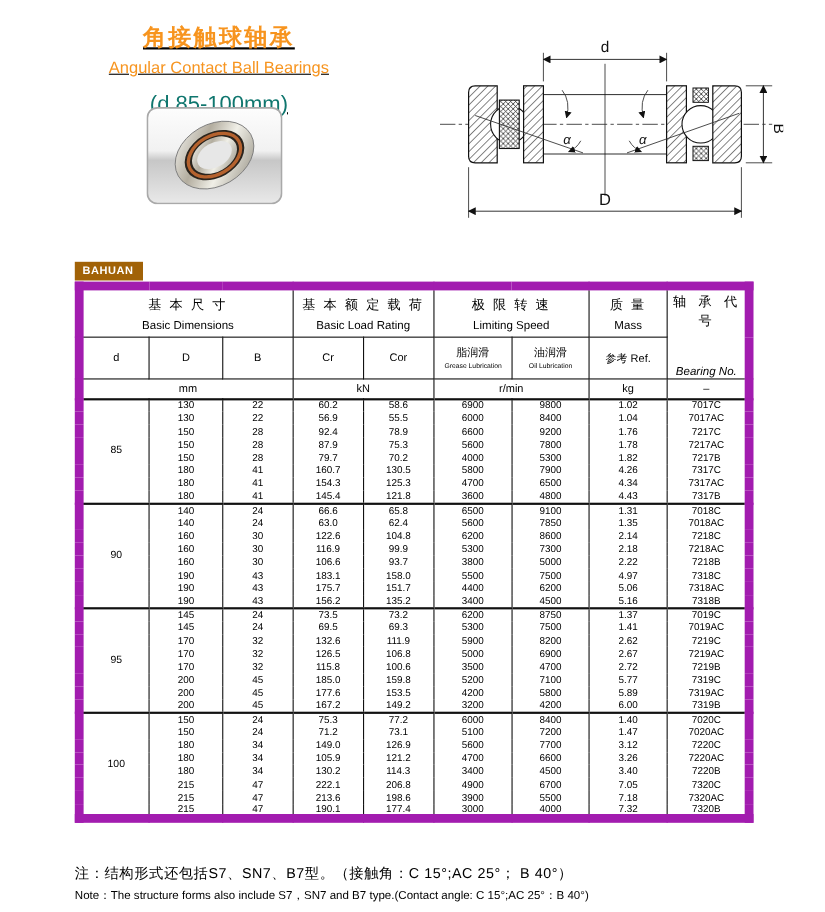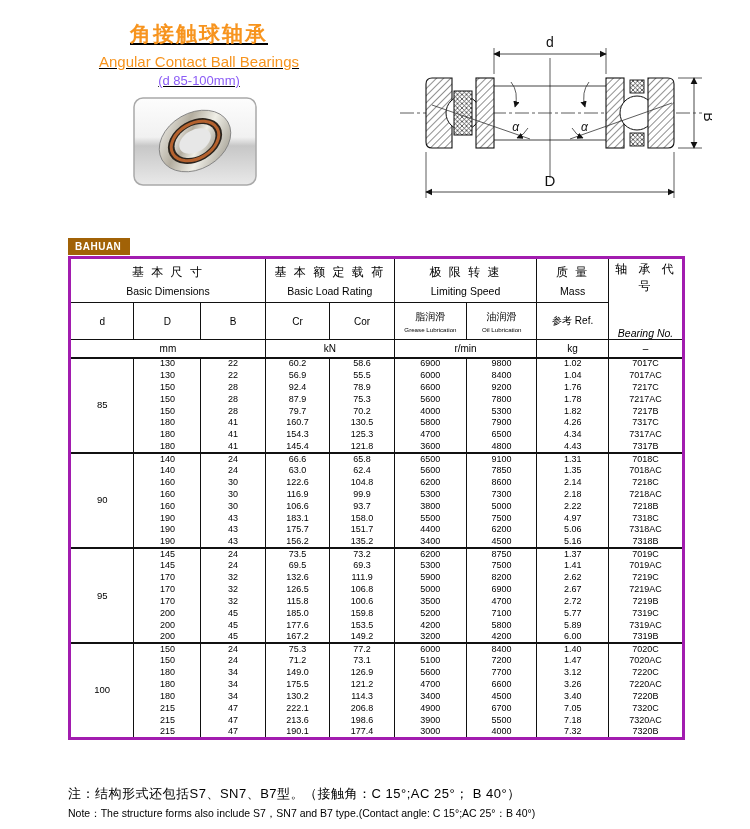--- a/index.html
+++ b/index.html
@@ -4,38 +4,38 @@
 <style>
   * { margin:0; padding:0; box-sizing:border-box; }
   html,body { background:#fff; }
   body { font-family:"Liberation Sans", sans-serif; color:#000; }
   .page { position:relative; width:750px; height:829px; background:#fff; overflow:hidden; }
 
   
   .title-block { position:absolute; left:58px; top:20px; width:282px; text-align:center;text-decoration:underline; }
   .title-cn { font-size:21px; font-weight:bold; color:#F7941E; letter-spacing:2px; }
   .title-en { font-size:15px; color:#F7941E; margin-top:5px; }
-  .title-range { font-size:13px; color:#8b5cf6; margin-top:3px; }
+  .title-range { font-size:20px; color:#0f766e; margin-top:14px; }
 
   
   .photo-wrap { position:absolute; left:133px; top:97px; width:124px; height:89px; }
 
   
   .diagram-wrap { position:absolute; left:390px; top:18px; width:322px; height:202px; }
 
   
   .brand-tag { position:absolute; left:68px; top:238px; background:#a16207; color:#fff;
                font-size:10px; font-weight:bold; padding:3px 9px 3px 7px; letter-spacing:.5px; }
 
   
   .btable { position:absolute; left:68px; top:256px; width:617px; border-collapse:collapse;
             table-layout:fixed; }
   .btable th, .btable td { border-left:1px solid #111; border-right:1px solid #111;
             text-align:center; vertical-align:middle; font-weight:normal; }
-  .btable { border:3px solid #a21caf; }
+  .btable { border:8px solid #a21caf; }
   .btable thead tr.r1 th { height:43px; border-bottom:1px solid #111; }
   .btable thead tr.r2 th { height:35px; border-bottom:1px solid #111; }
   .btable thead tr.r3 td { height:18px; font-size:10px; border-bottom:2px solid #111; }
   .btable thead th.span-2r { border-bottom:2px solid #111; }
   .h-cn { display:block; font-size:12px; letter-spacing:2px; }
   .h-en { display:block; font-size:10.5px; margin-top:4px; letter-spacing:0; }
   .h-sub { font-size:10px; font-weight:bold; }
   .h-lub-cn { display:block; font-size:10px;text-align:center; }
   .h-lub-en { display:block; font-size:6.5px; margin-top:2px; transform:scale(.95); }
   .h-ref { font-size:10px; }
@@ -479,21 +479,21 @@
           <td>149.0</td>
           <td>126.9</td>
           <td>5600</td>
           <td>7700</td>
           <td>3.12</td>
           <td>7220C</td>
         </tr>
         <tr>
           <td>180</td>
           <td>34</td>
-          <td>175.5</td>
+          <td>105.9</td>
           <td>121.2</td>
           <td>4700</td>
           <td>6600</td>
           <td>3.26</td>
           <td>7220AC</td>
         </tr>
         <tr>
           <td>180</td>
           <td>34</td>
           <td>130.2</td>

